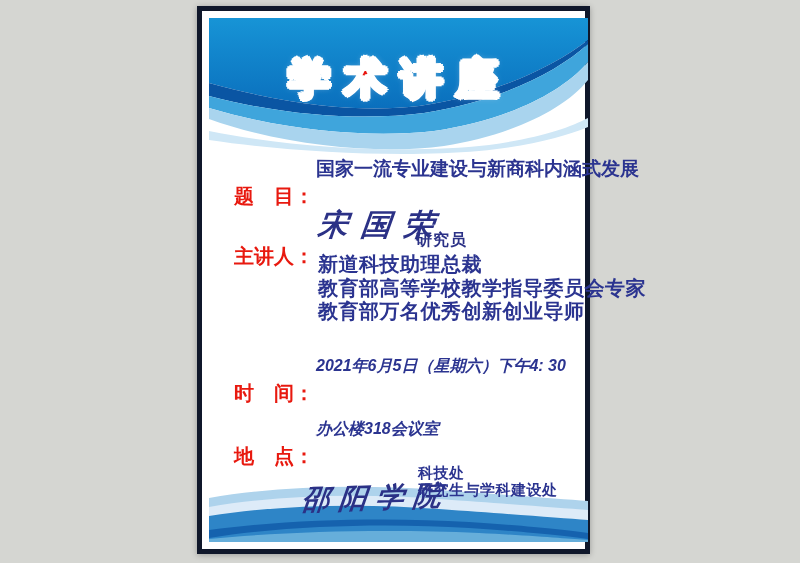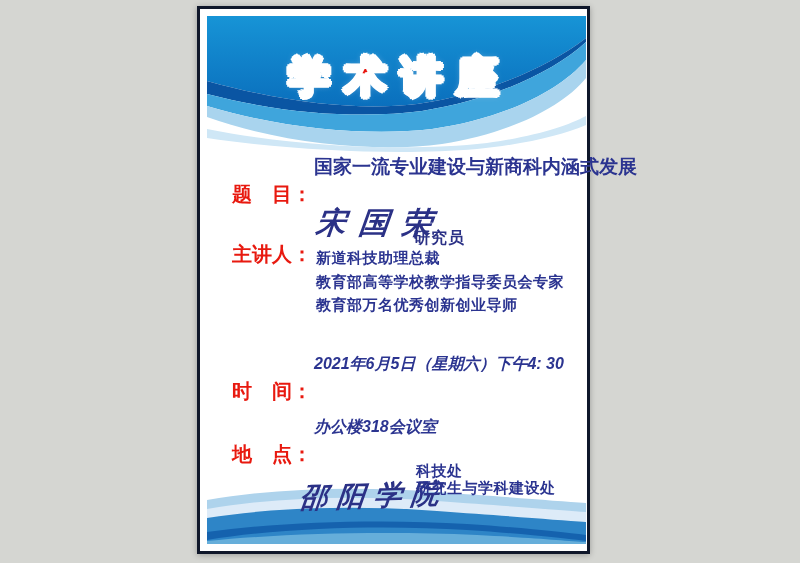--- a/index.html
+++ b/index.html
@@ -6,21 +6,21 @@
   body{
     width:800px;height:563px;
     background:#d5d6d2;
     font-family:"Liberation Sans","DejaVu Sans",sans-serif;
     overflow:hidden;position:relative;
   }
   .stage{position:absolute;inset:0;}
   .poster{
     position:absolute;left:197px;top:6px;width:393px;height:548px;
     background:#ffffff;box-sizing:border-box;
-    border:3px solid #0f172a;
+    border:5px solid #0f172a;
     box-shadow:0 1px 6px rgba(0,0,0,0.28);
   }
   .wave{position:absolute;left:7px;width:379px;pointer-events:none;}
   .wave-header{top:7px;height:140px;}
   .wave-footer{bottom:7px;height:84px;}
 
   .poster-title{
     position:absolute;left:0;right:0;top:40px;
     text-align:center;
     font-size:42px;font-weight:bold;
@@ -57,21 +57,21 @@
     font-size:30px;letter-spacing:13px;line-height:36px;
     transform:skewX(-6deg);white-space:nowrap;
   }
   .speaker-suffix{
     position:absolute;left:214px;top:13px;
     color:#2b3186;font-weight:bold;font-size:16px;letter-spacing:1px;
     white-space:nowrap;
   }
   .cred{
     position:absolute;left:116px;
-    color:#2b3490;font-weight:bold;font-size:15px;letter-spacing:0.5px;
+    color:#2b3490;font-weight:bold;font-size:20px;letter-spacing:0.5px;
     white-space:nowrap;
   }
   .cred-1{top:240px;}
   .cred-2{top:264px;}
   .cred-3{top:287px;}
 
   .sig-school{
     position:absolute;left:100px;top:471px;
     color:#2b3186;font-weight:bold;font-style:italic;
     font-size:28px;letter-spacing:9px;line-height:32px;

